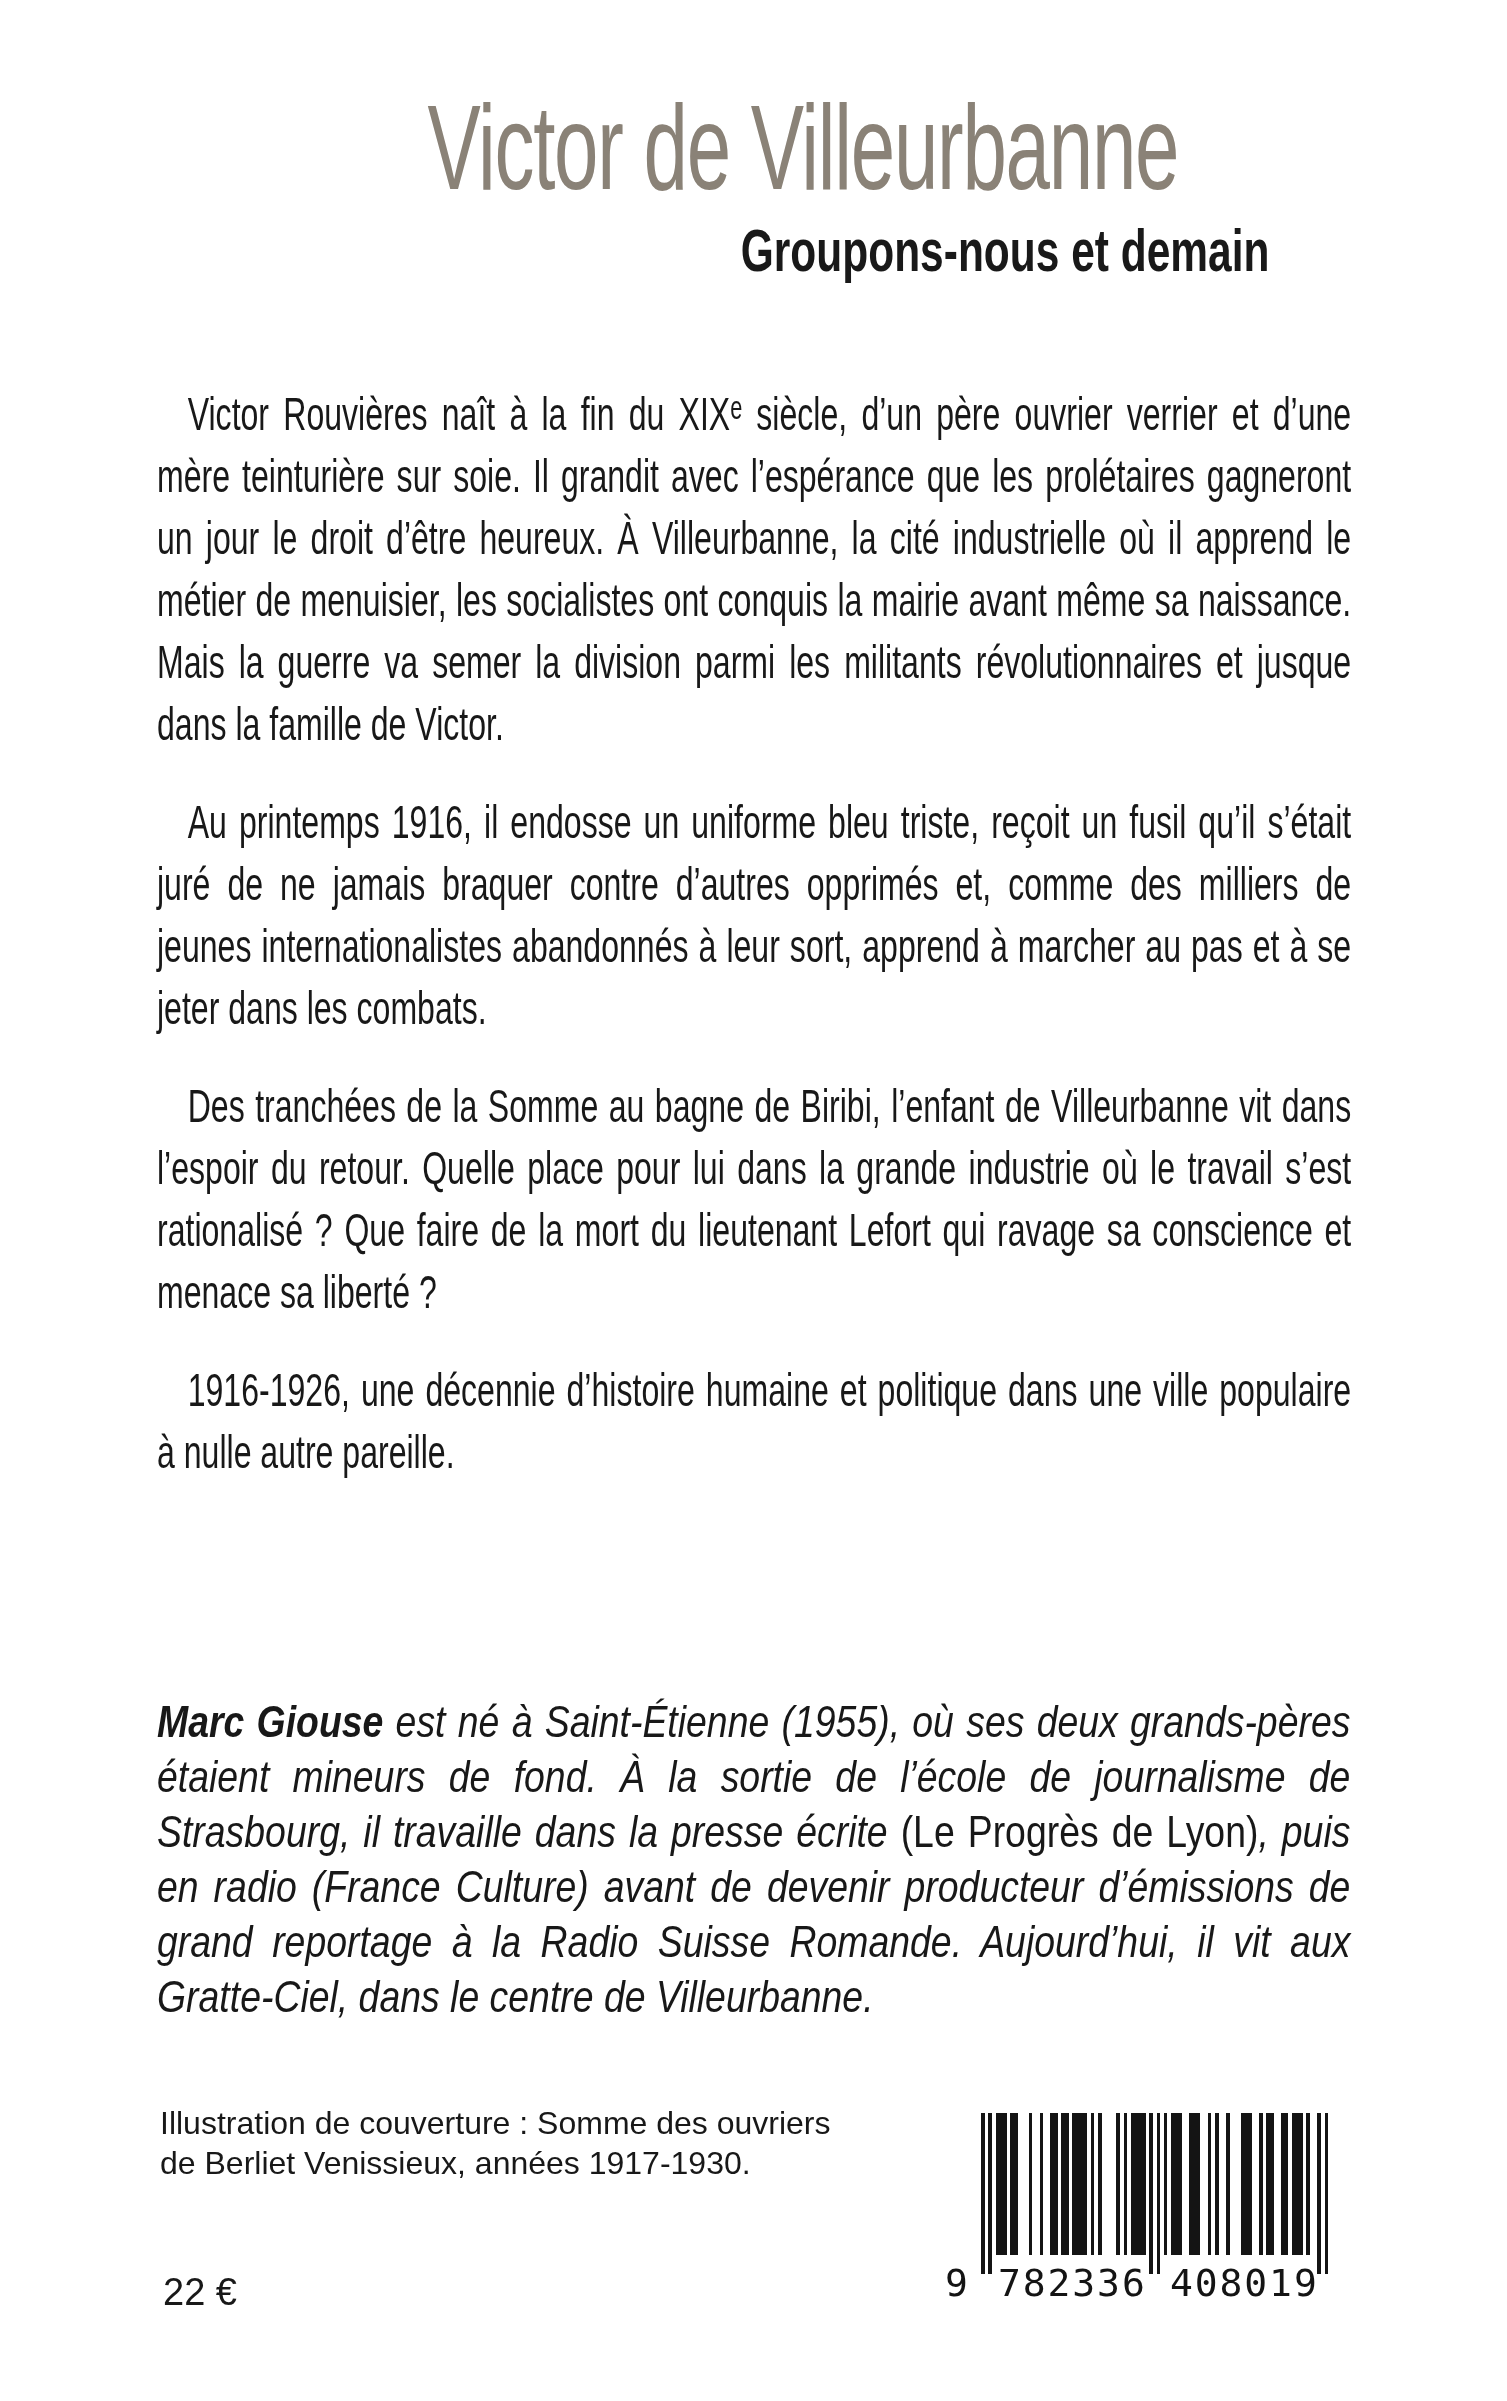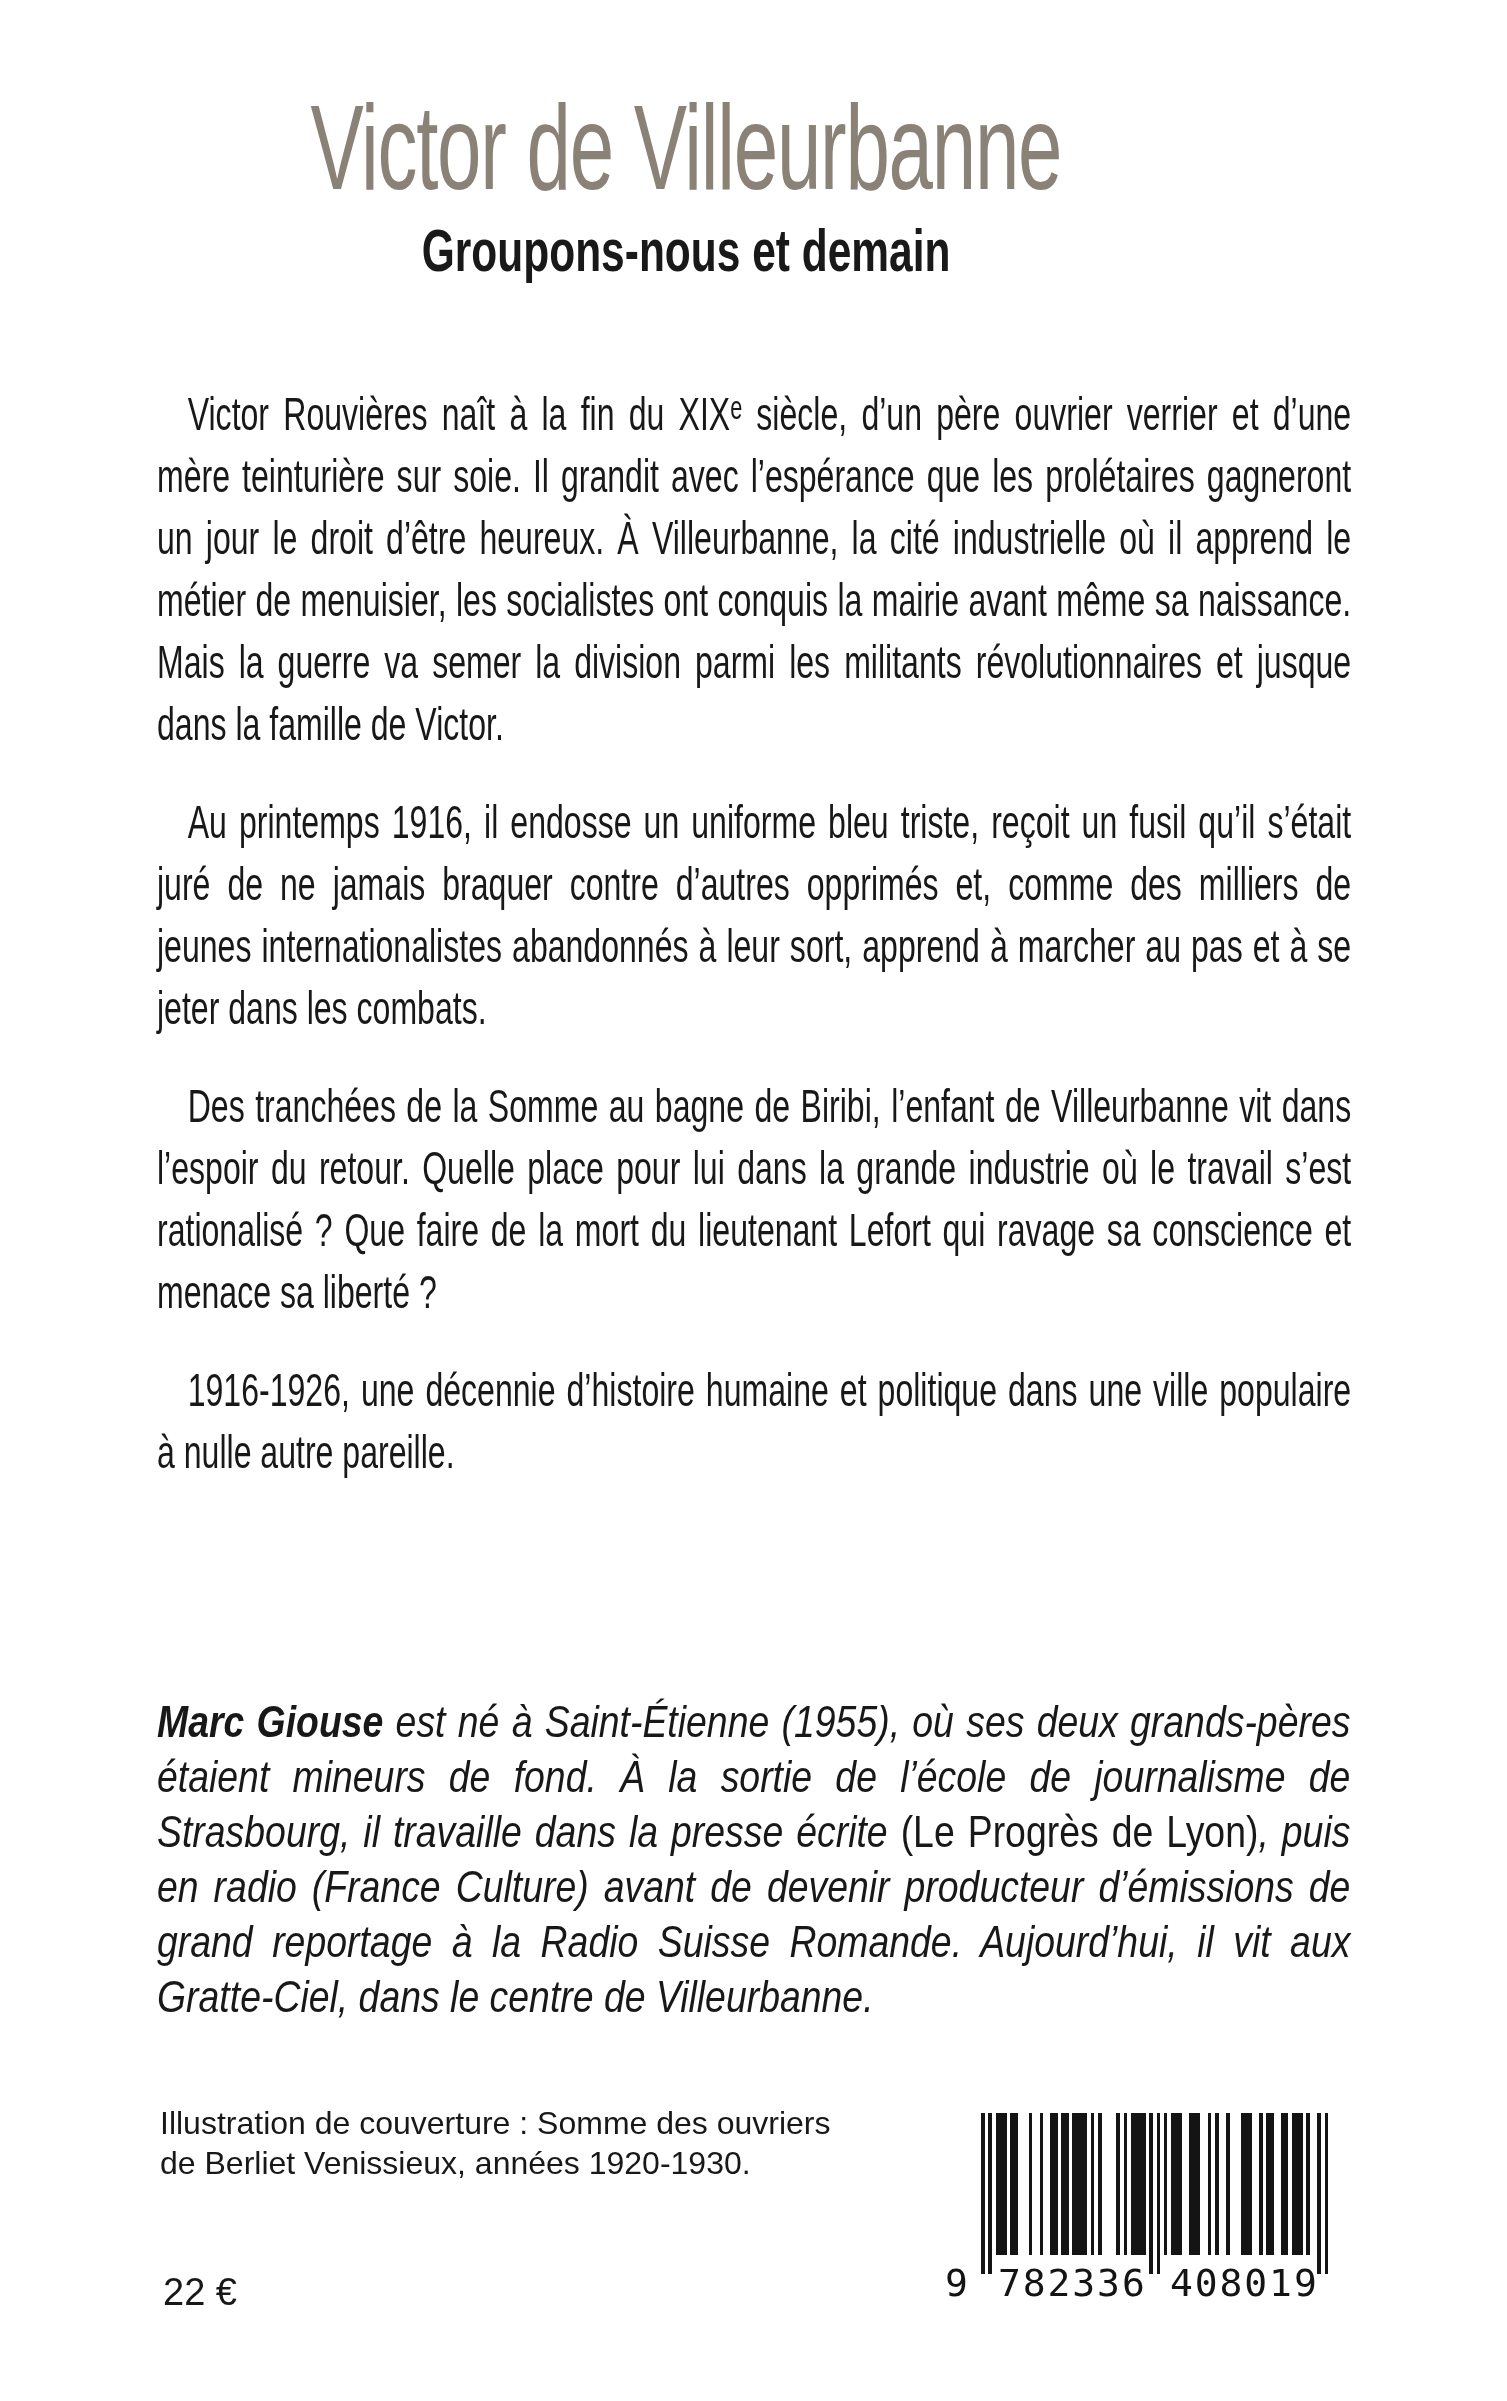--- a/index.html
+++ b/index.html
@@ -7,21 +7,21 @@
     position:relative;
     width:1508px; height:2402px;
     background:#ffffff;
     font-family:"Liberation Sans", sans-serif;
     color:#1c1c1c;
     overflow:hidden;
     margin:0 auto;
   }
 
   
-  .header { position:absolute; top:87px; left:0; width:1372px; text-align:center; }
+  .header { position:absolute; top:87px; left:0; width:1372px; text-align:right; }
   .title {
     margin:0; font-weight:normal; font-size:121px; line-height:121px;
     color:#8a8277; letter-spacing:-1.9px; white-space:nowrap;
   }
   .title .squeeze { display:inline-block; transform:scaleX(0.66); transform-origin:50% 50%; }
   .subtitle {
     margin:13.2px 0 0 0; font-weight:bold; font-size:59px; line-height:61px;
     color:#191919; white-space:nowrap;
   }
   .subtitle .squeeze { display:inline-block; transform:scaleX(0.72); transform-origin:50% 50%; }
@@ -83,21 +83,21 @@
   </section>
 
   <section class="bio">
     <div class="condense">
       <p class="bio-par"><span class="bio-name">Marc Giouse</span><span> est né à Saint-Étienne (1955), où ses deux grands-pères étaient mineurs de fond. À la sortie de l’école de journalisme de Strasbourg, il travaille dans la presse écrite </span><span class="bio-roman">(Le Progrès de Lyon)</span><span>, puis en radio (France Culture) avant de devenir producteur d’émissions de grand reportage à la Radio Suisse Romande. Aujourd’hui, il vit aux Gratte-Ciel, dans le centre de Villeurbanne.</span></p>
     </div>
   </section>
 
   <div class="credit">
     <div>Illustration de couverture : Somme des ouvriers</div>
-    <div>de Berliet Venissieux, années 1920-1930.</div>
+    <div>de Berliet Venissieux, années 1917-1930.</div>
   </div>
 
 
   <div class="price">22 €</div>
 
   <div class="barcode">
     <div class="bc-bars">
         <div class="bc-module bc-bar bc-tall"></div>
         <div class="bc-module bc-tall"></div>
         <div class="bc-module bc-bar bc-tall"></div>

